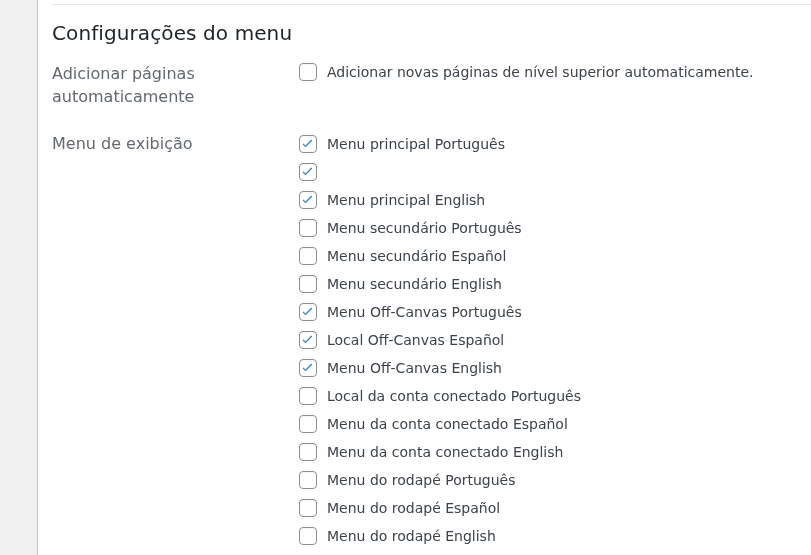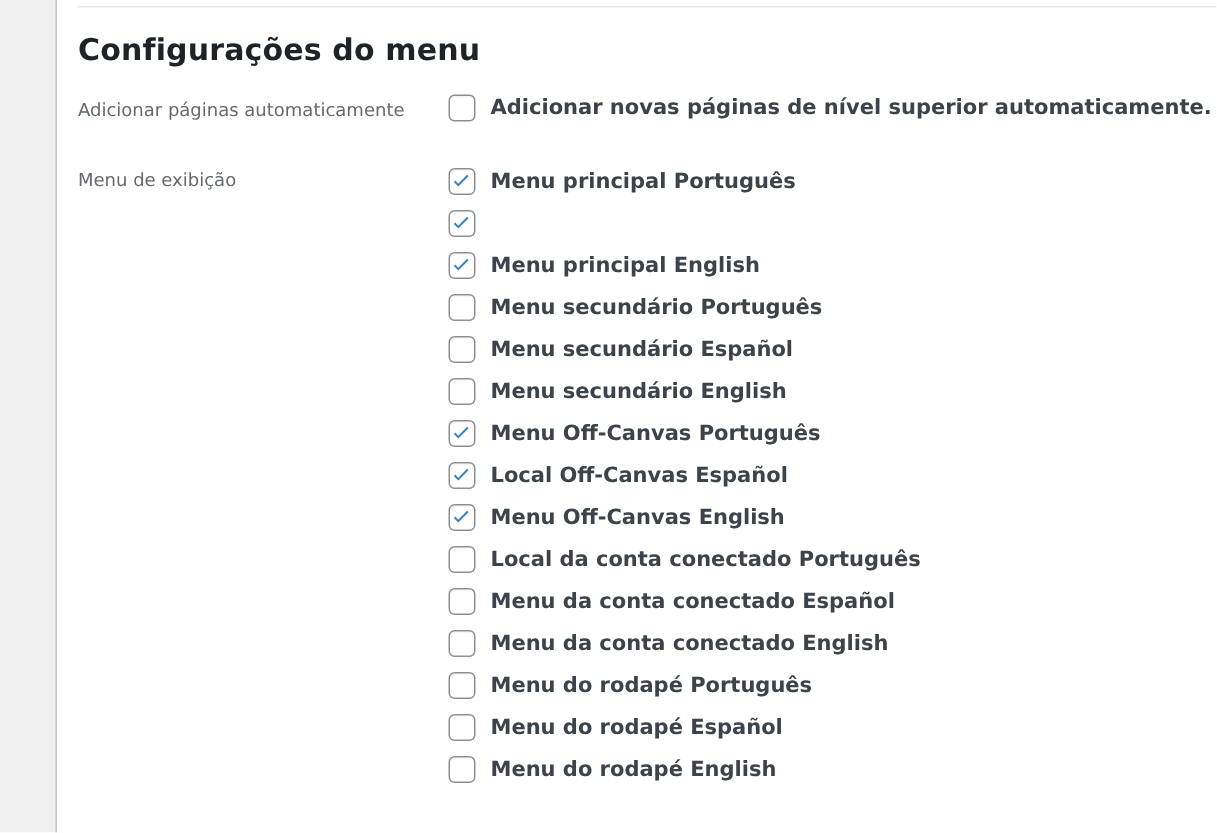--- a/index.html
+++ b/index.html
@@ -42,50 +42,49 @@
     top: 4px;
     height: 1px;
     background: #e6e6e7;
   }
   .page-title {
     position: absolute;
     left: 14px;
     top: 20px;
     margin: 0;
     font-size: 20px;
-    font-weight: 700;
+    font-weight: 400;
     color: #1d2327;
     letter-spacing: 0.1px;
     line-height: 26px;
     white-space: nowrap;
   }
   .form-table {
     position: absolute;
     left: 0;
     top: 60px;
     width: 773px;
   }
   .form-row {
     display: flex;
     align-items: flex-start;
   }
   .row-label {
     width: 258px;
     flex: 0 0 258px;
     padding-left: 14px;
     padding-top: 2px;
-    font-size: 12px;
+    font-size: 16px;
     line-height: 23px;
     color: #646970;
     font-weight: 400;
   }
   .row-field {
     flex: 1 1 auto;
     padding-left: 3px;
-    font-weight: bold;
   }
   .chk-row {
     display: flex;
     align-items: center;
     height: 28px;
   }
   .chk-row.single { height: 24px; }
 
   .checkbox {
     position: relative;

